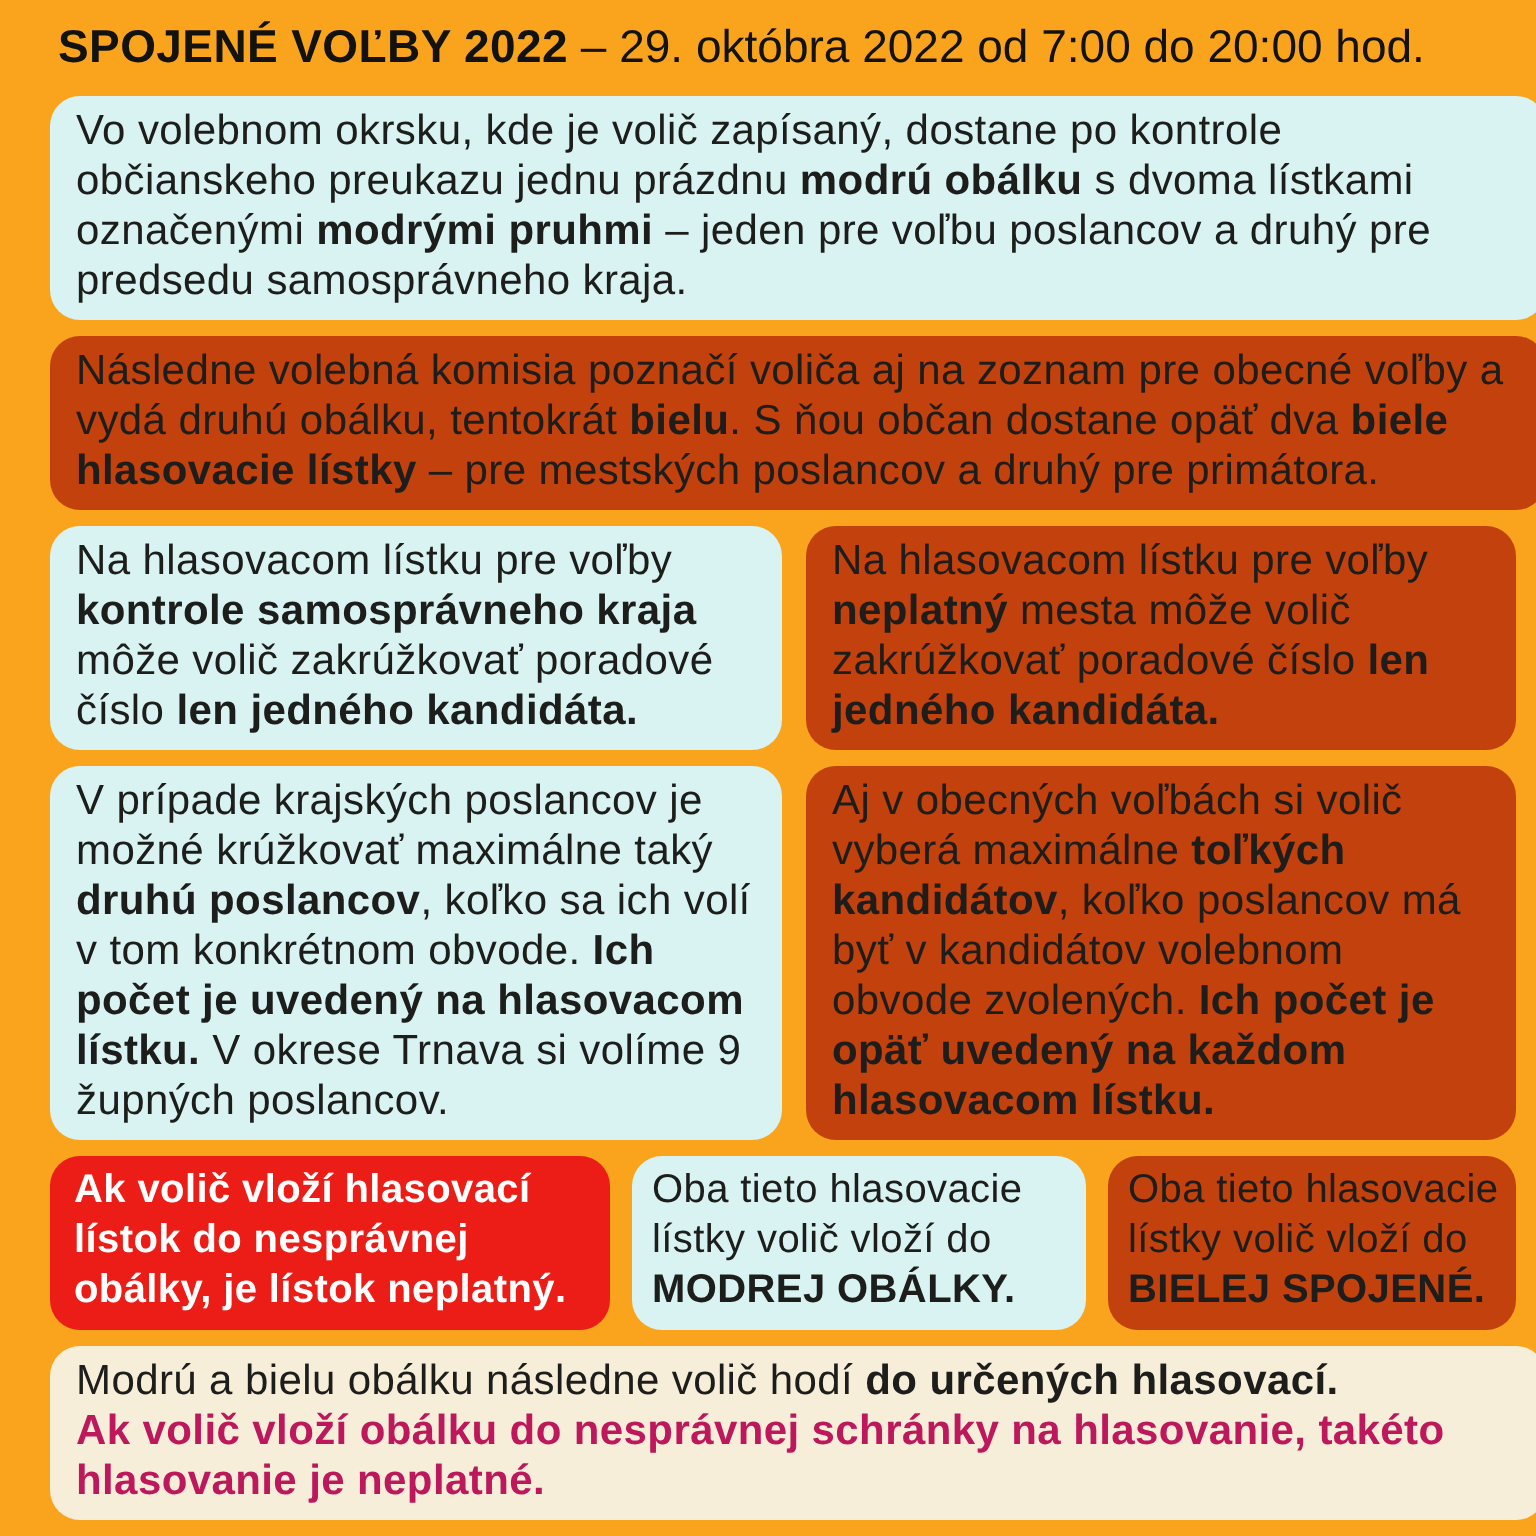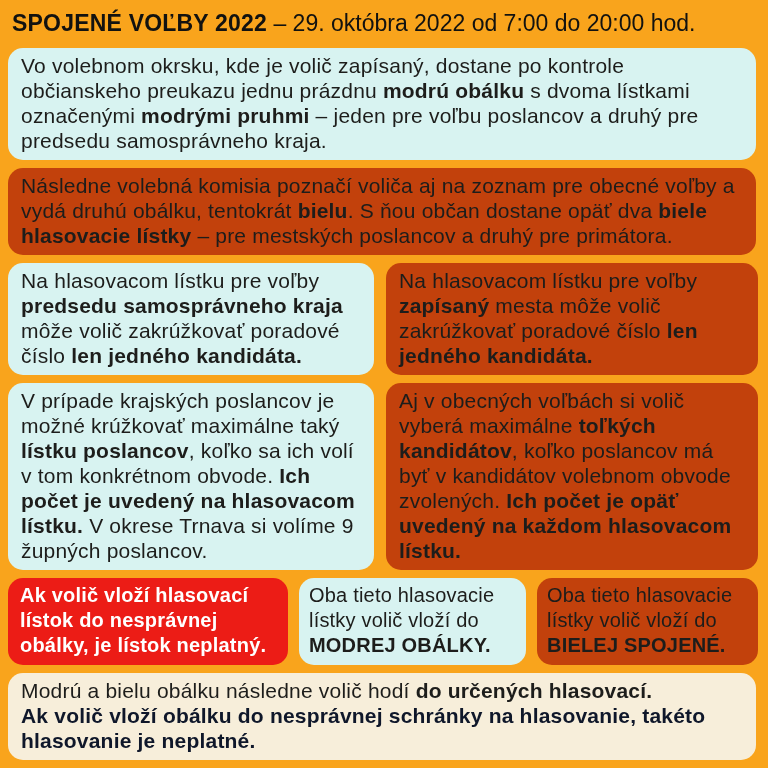--- a/index.html
+++ b/index.html
@@ -9,21 +9,21 @@
     background: #F9A41C;
     overflow: hidden;
     font-family: "Liberation Sans", sans-serif;
     color: #1D1D1B;
     box-sizing: border-box;
   }
   .page {
     box-sizing: border-box;
     width: 768px;
     height: 664px;
-    padding: 5px 10px 0 8px;
+    padding: 5px 10px 0 25px;
     display: flex;
     flex-direction: column;
   }
   .header {
     font-size: 23px;
     line-height: 32px;
     padding: 2px 4px 0 4px;
     margin-bottom: 9px;
     white-space: nowrap;
     color: #121210;
@@ -64,33 +64,33 @@
 
 <div class="page">
 
   <div class="header"><b>SPOJENÉ VOĽBY 2022</b><span> – 29. októbra 2022 od 7:00 do 20:00 hod.</span></div>
 
   <section class="box cyan full"><span>Vo volebnom okrsku, kde je volič zapísaný, dostane po kontrole občianskeho preukazu jednu prázdnu </span><b>modrú obálku</b><span> s dvoma lístkami označenými </span><b>modrými pruhmi</b><span> – jeden pre voľbu poslancov a druhý pre predsedu samosprávneho kraja.</span></section>
 
   <section class="box white full"><span>Následne volebná komisia poznačí voliča aj na zoznam pre obecné voľby a vydá druhú obálku, tentokrát </span><b>bielu</b><span>. S ňou občan dostane opäť dva </span><b>biele hlasovacie lístky</b><span> – pre mestských poslancov a druhý pre primátora.</span></section>
 
   <div class="row">
-    <section class="box cyan col-left"><span>Na hlasovacom lístku pre voľby </span><b>predsedu samosprávneho kraja</b><span> môže volič zakrúžkovať poradové číslo </span><b>len jedného kandidáta.</b></section>
-    <section class="box white col-right"><span>Na hlasovacom lístku pre voľby </span><b>zapísaný</b><span> mesta môže volič zakrúžkovať poradové číslo </span><b>len jedného kandidáta.</b></section>
+    <section class="box cyan col-left"><span>Na hlasovacom lístku pre voľby </span><b>kontrole samosprávneho kraja</b><span> môže volič zakrúžkovať poradové číslo </span><b>len jedného kandidáta.</b></section>
+    <section class="box white col-right"><span>Na hlasovacom lístku pre voľby </span><b>neplatný</b><span> mesta môže volič zakrúžkovať poradové číslo </span><b>len jedného kandidáta.</b></section>
   </div>
 
   <div class="row">
-    <section class="box cyan col-left"><span>V prípade krajských poslancov je možné krúžkovať maximálne taký </span><b>lístku poslancov</b><span>, koľko sa ich volí v tom konkrétnom obvode. </span><b>Ich počet je uvedený na hlasovacom lístku.</b><span> V okrese Trnava si volíme 9 župných poslancov.</span></section>
+    <section class="box cyan col-left"><span>V prípade krajských poslancov je možné krúžkovať maximálne taký </span><b>druhú poslancov</b><span>, koľko sa ich volí v tom konkrétnom obvode. </span><b>Ich počet je uvedený na hlasovacom lístku.</b><span> V okrese Trnava si volíme 9 župných poslancov.</span></section>
     <section class="box white col-right"><span>Aj v obecných voľbách si volič vyberá maximálne </span><b>toľkých kandidátov</b><span>, koľko poslancov má byť v kandidátov volebnom obvode zvolených. </span><b>Ich počet je opäť uvedený na každom hlasovacom lístku.</b></section>
   </div>
 
   <div class="row row5">
     <section class="box red c2"><b>Ak volič vloží hlasovací lístok do nesprávnej obálky, je lístok neplatný.</b></section>
     <section class="box cyan c1"><span>Oba tieto hlasovacie lístky volič vloží do </span><b>MODREJ OBÁLKY.</b></section>
     <section class="box white c3"><span>Oba tieto hlasovacie lístky volič vloží do </span><b>BIELEJ SPOJENÉ.</b></section>
   </div>
 
   <section class="box cream full">
     <div><span>Modrú a bielu obálku následne volič hodí </span><b>do určených hlasovací.</b></div>
-    <div><b style="color: #0f172a;">Ak volič vloží obálku do nesprávnej schránky na hlasovanie, takéto hlasovanie je neplatné.</b></div>
+    <div><b style="color: #be185d;">Ak volič vloží obálku do nesprávnej schránky na hlasovanie, takéto hlasovanie je neplatné.</b></div>
   </section>
 
 </div>
 
 </body></html>

